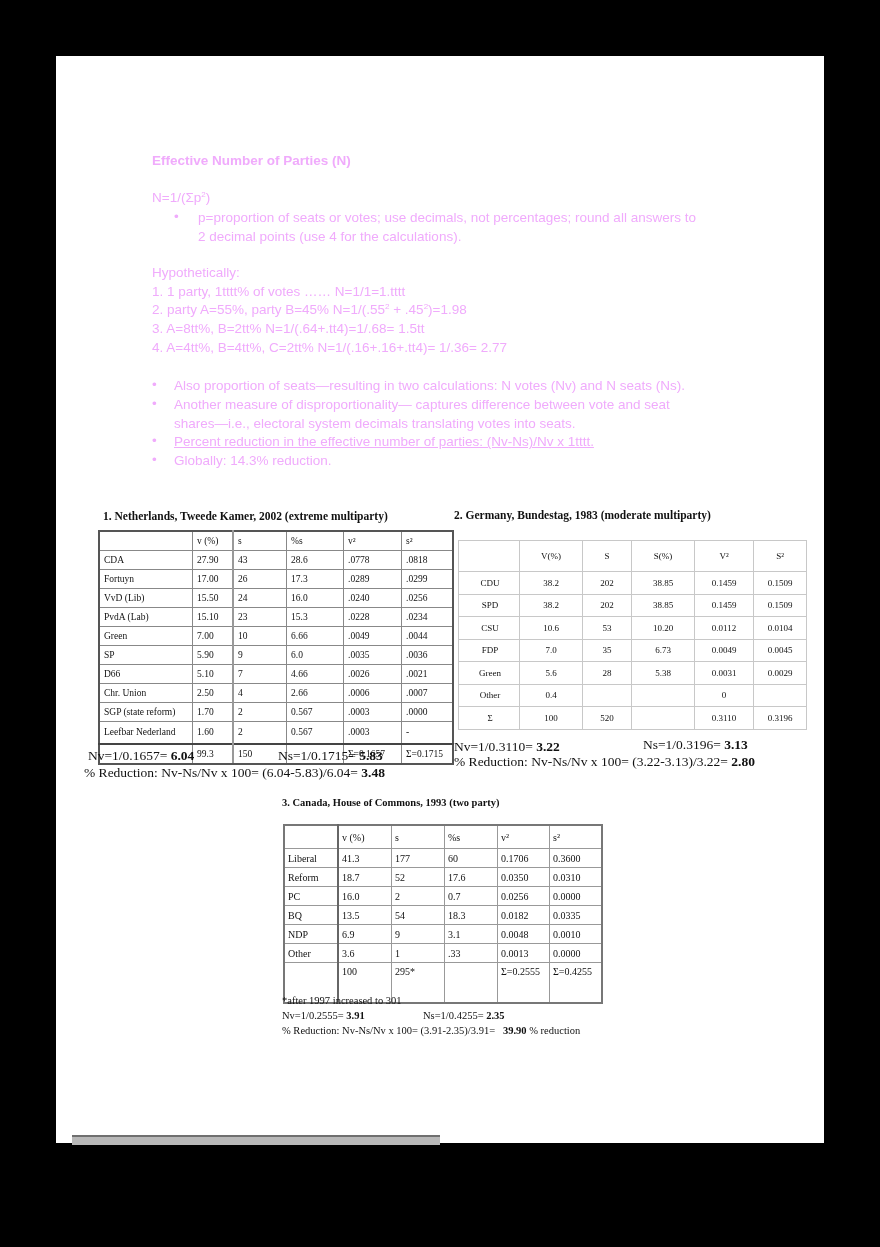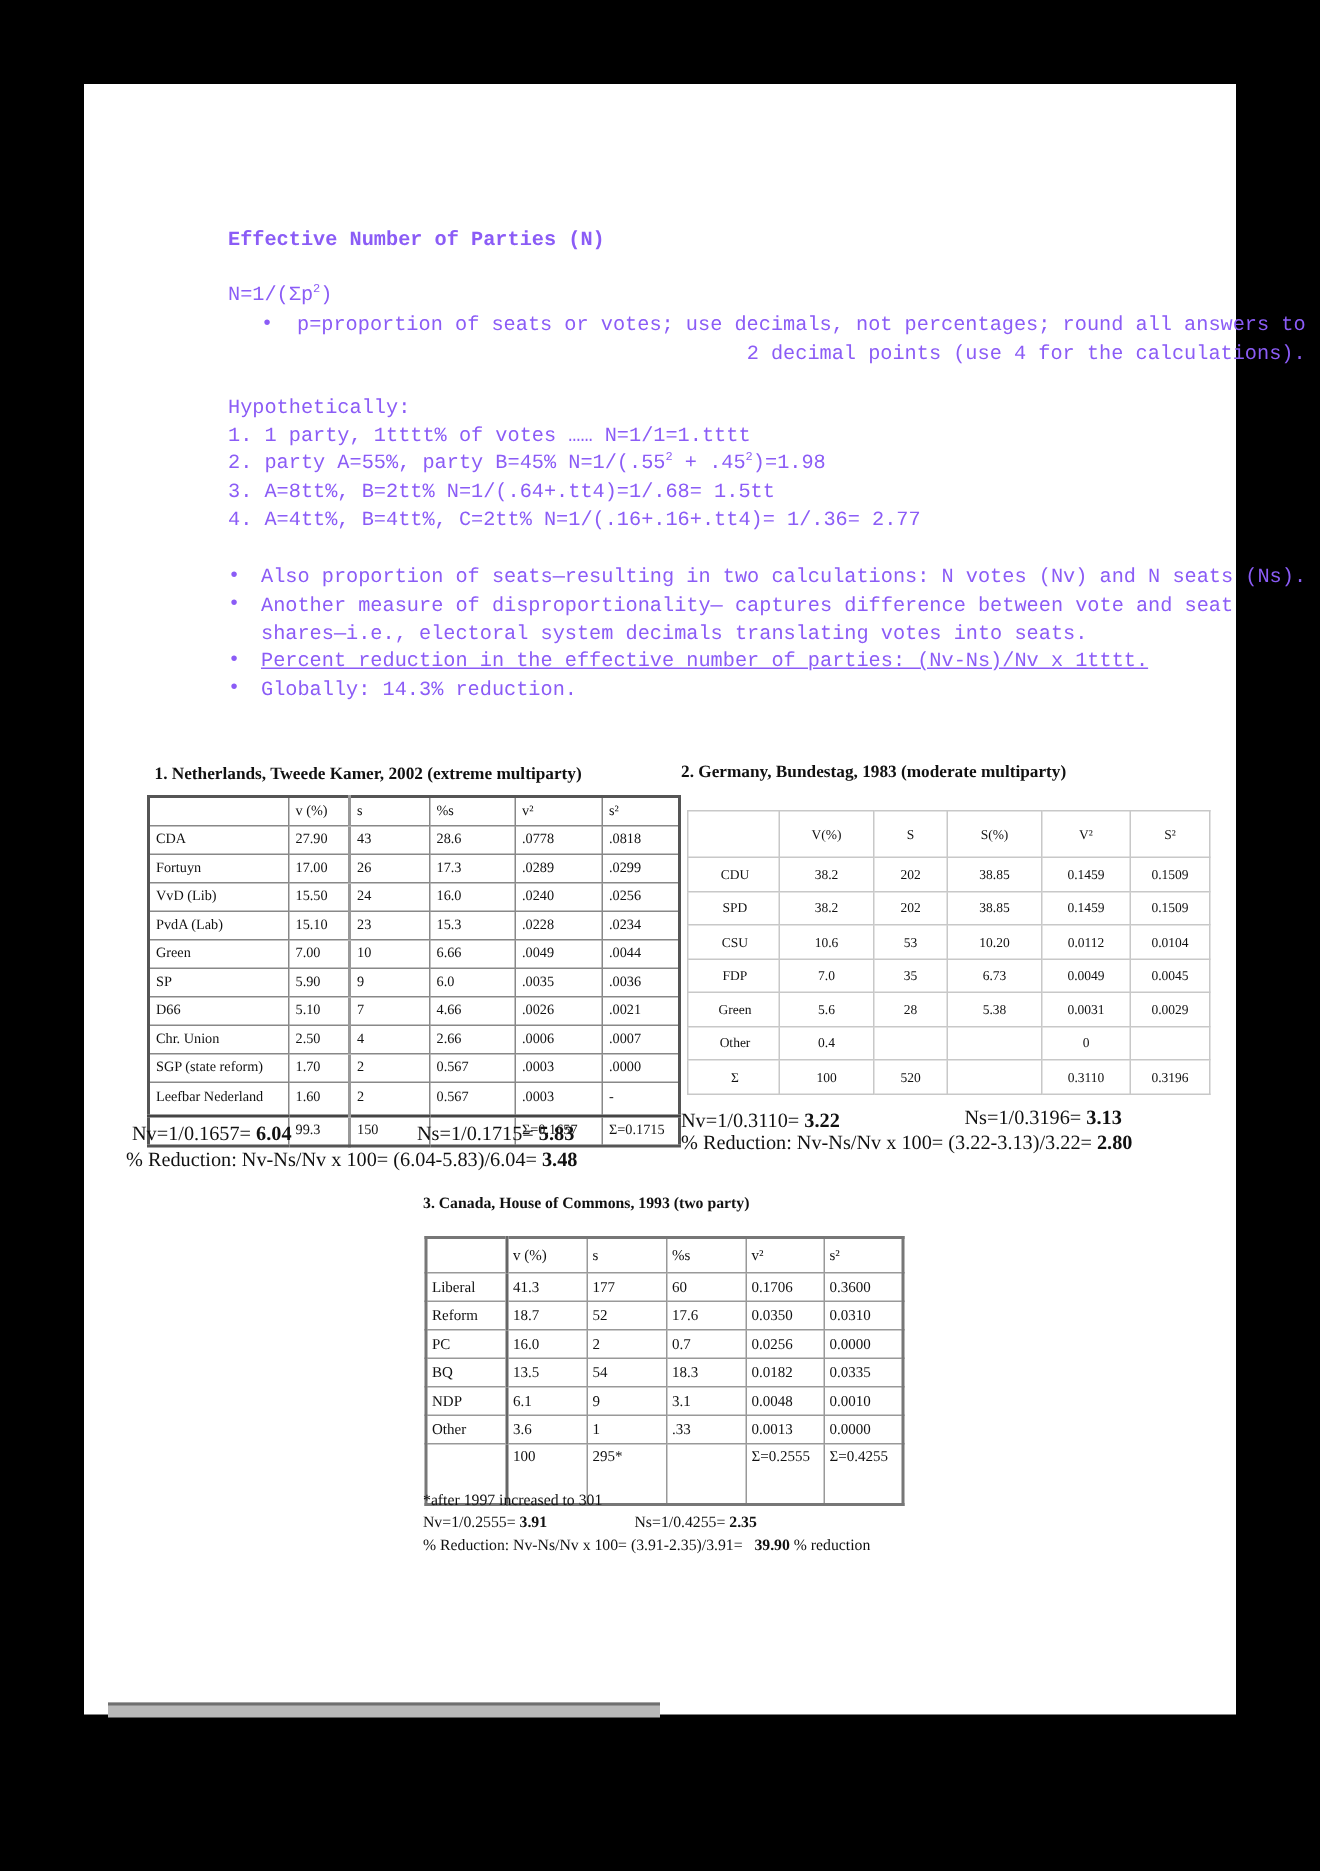--- a/index.html
+++ b/index.html
@@ -1,19 +1,19 @@
 <!DOCTYPE html>
 <html><head>
 <meta charset="utf-8">
 <style>
   html, body { margin:0; padding:0; }
   body { width:880px; height:1247px; background:#000; position:relative; overflow:hidden; }
   .page { position:absolute; left:56px; top:56px; width:768px; height:1087px; background:#fff; }
   .shadow-bar { position:absolute; left:72px; top:1135px; width:368px; height:8px; background:#b8b8b8; border-top:2px solid #6f6f6f; }
-  .sans { font-family:Liberation Mono, monospace; color:#8b5cf6; }
+  .sans { font-family:Liberation Sans, sans-serif; color:#f0abfc; }
   .serif { font-family:"Liberation Serif", "DejaVu Serif", serif; color:#111; }
   .abs { position:absolute; }
   .title { left:152px; top:153px; font-size:13.5px; font-weight:bold; }
   .line { font-size:13.5px; white-space:nowrap; }
   .bullet { position:absolute; font-size:13.5px; }
   .bullet .dot { position:absolute; left:0; top:0; }
   .bullet .txt { position:absolute; left:22px; top:0; line-height:18.5px; }
   sup { font-size:8px; vertical-align:super; line-height:0; }
 
   table { border-collapse:collapse; }
@@ -59,21 +59,21 @@
 
 <div class="page"></div>
 <div class="shadow-bar"></div>
 
 <div class="abs sans title">Effective Number of Parties (N)</div>
 
 <div class="abs sans line" style="left:152px; top:190px;"><span>N=1/(Σp</span><sup>2</sup><span>)</span></div>
 
 <div class="bullet sans" style="left:174px; top:209px;">
   <span class="dot">•</span>
-  <div class="txt" style="left:24px;text-align:right;">
+  <div class="txt" style="left:24px;">
     <div style="white-space:nowrap;">p=proportion of seats or votes; use decimals, not percentages; round all answers to</div>
     <div style="white-space:nowrap;">2 decimal points (use 4 for the calculations).</div>
   </div>
 </div>
 
 <div class="abs sans line" style="left:152px; top:265px;">Hypothetically:</div>
 <div class="abs sans line" style="left:152px; top:284px;">1. 1 party, 1tttt% of votes  …… N=1/1=1.tttt</div>
 <div class="abs sans line" style="left:152px; top:302px;"><span>2. party A=55%, party B=45% N=1/(.55</span><sup>2</sup><span> + .45</span><sup>2</sup><span>)=1.98</span></div>
 <div class="abs sans line" style="left:152px; top:321px;">3. A=8tt%, B=2tt% N=1/(.64+.tt4)=1/.68= 1.5tt</div>
 <div class="abs sans line" style="left:152px; top:340px;">4. A=4tt%, B=4tt%, C=2tt%  N=1/(.16+.16+.tt4)= 1/.36= 2.77</div>
@@ -314,21 +314,21 @@
   <tr>
         <td class="c0">BQ</td>
         <td class="c1">13.5</td>
         <td class="c2">54</td>
         <td class="c3">18.3</td>
         <td class="c4">0.0182</td>
         <td class="c5">0.0335</td>
       </tr>
   <tr>
         <td class="c0">NDP</td>
-        <td class="c1">6.1</td>
+        <td class="c1">6.9</td>
         <td class="c2">9</td>
         <td class="c3">3.1</td>
         <td class="c4">0.0048</td>
         <td class="c5">0.0010</td>
       </tr>
   <tr>
         <td class="c0">Other</td>
         <td class="c1">3.6</td>
         <td class="c2">1</td>
         <td class="c3">.33</td>

